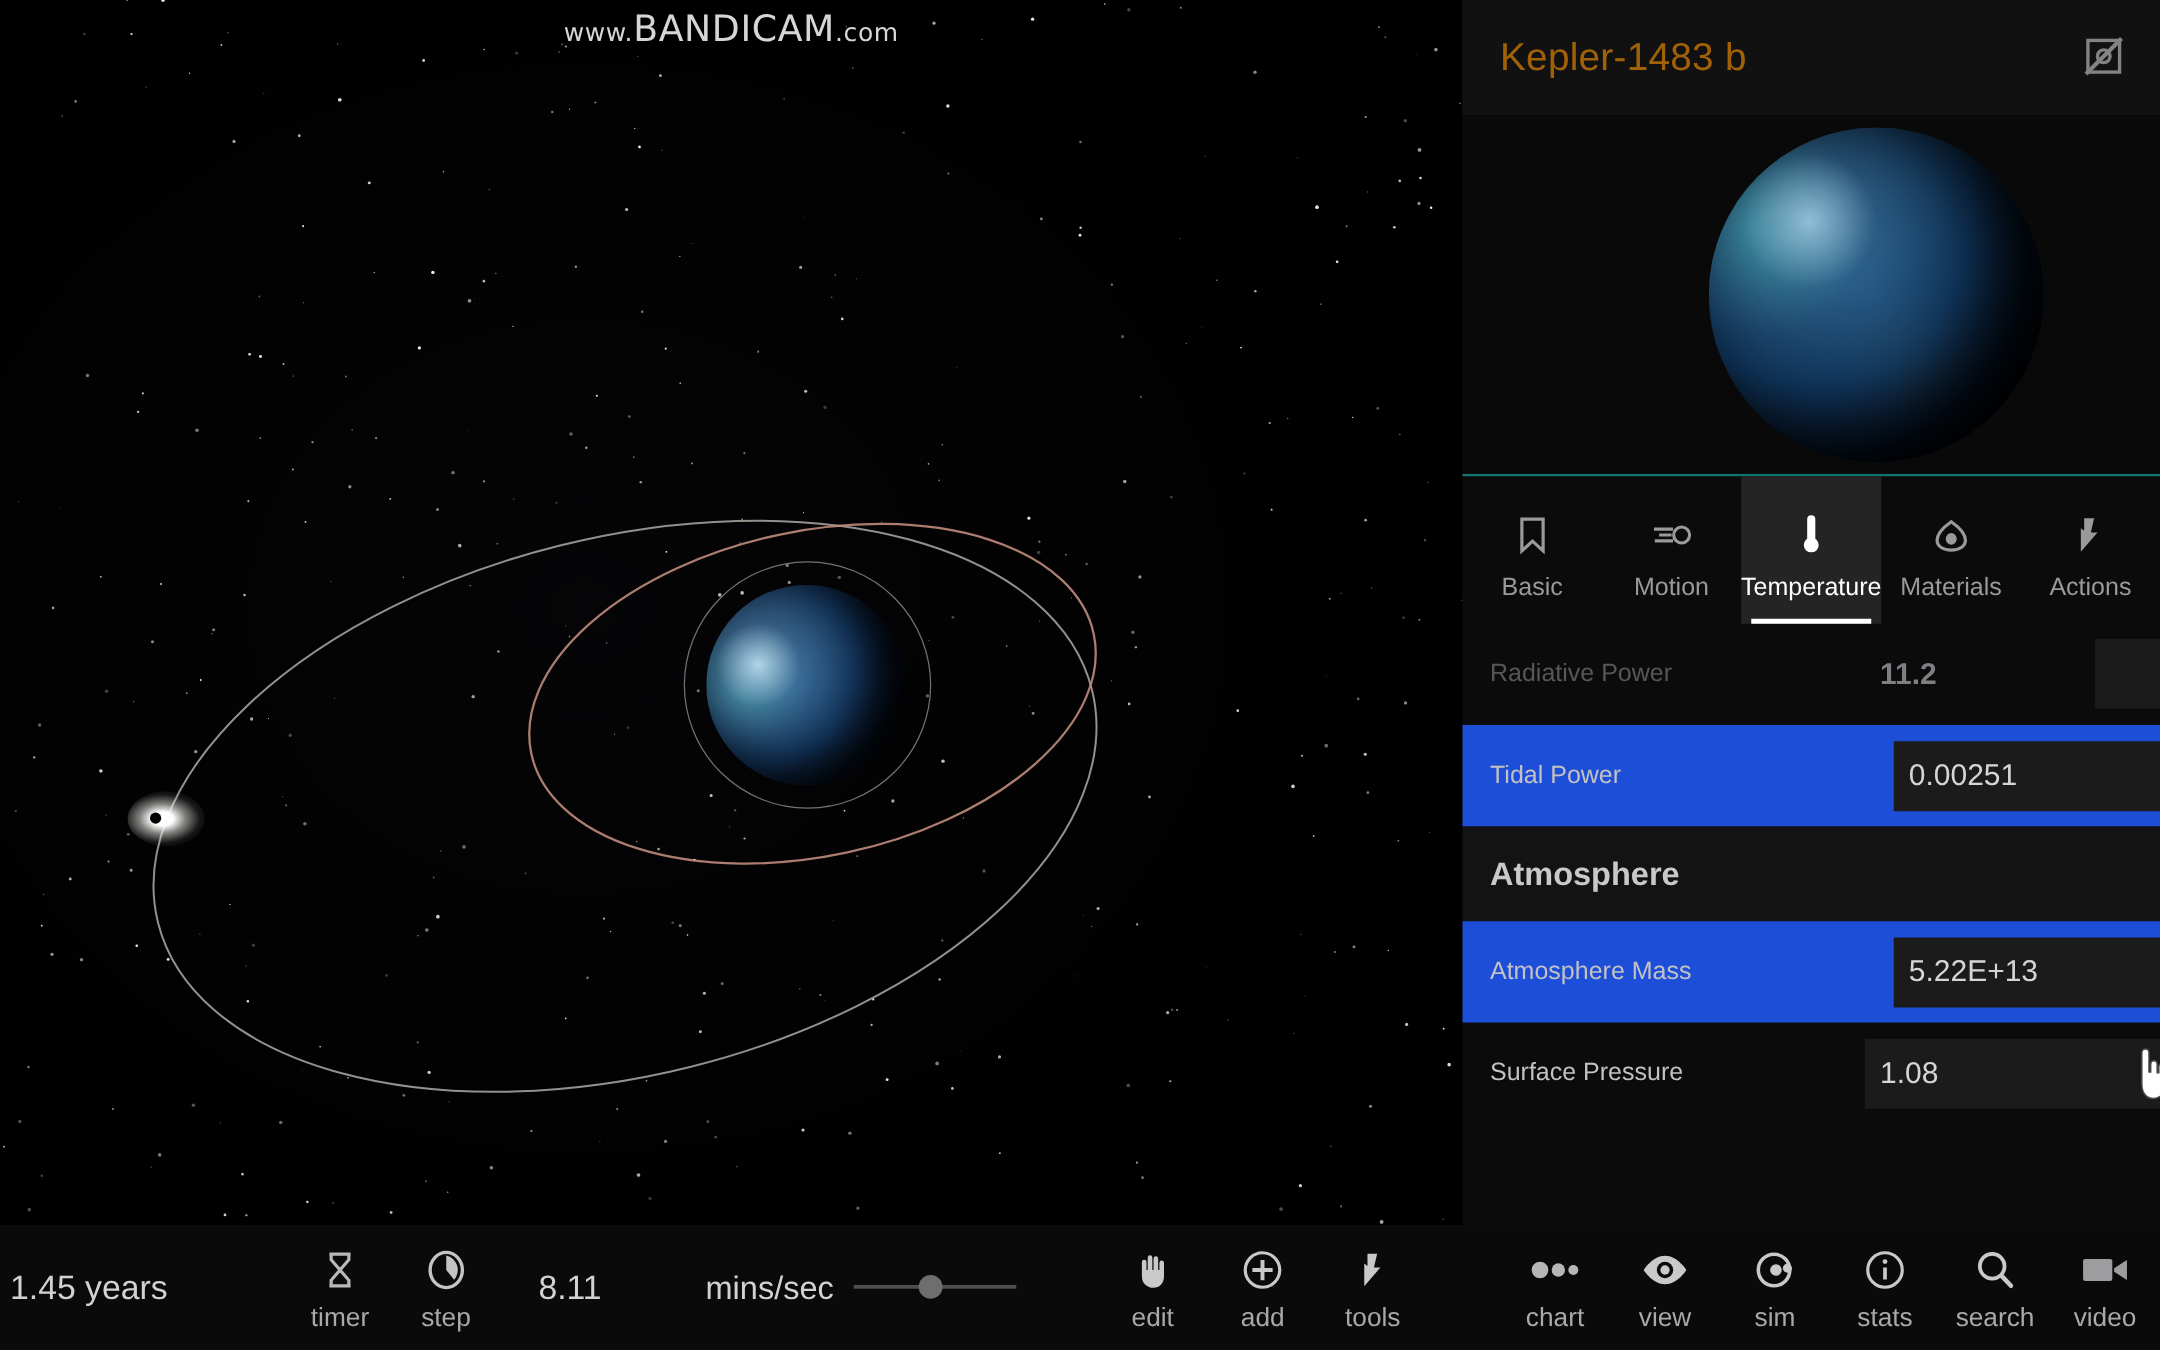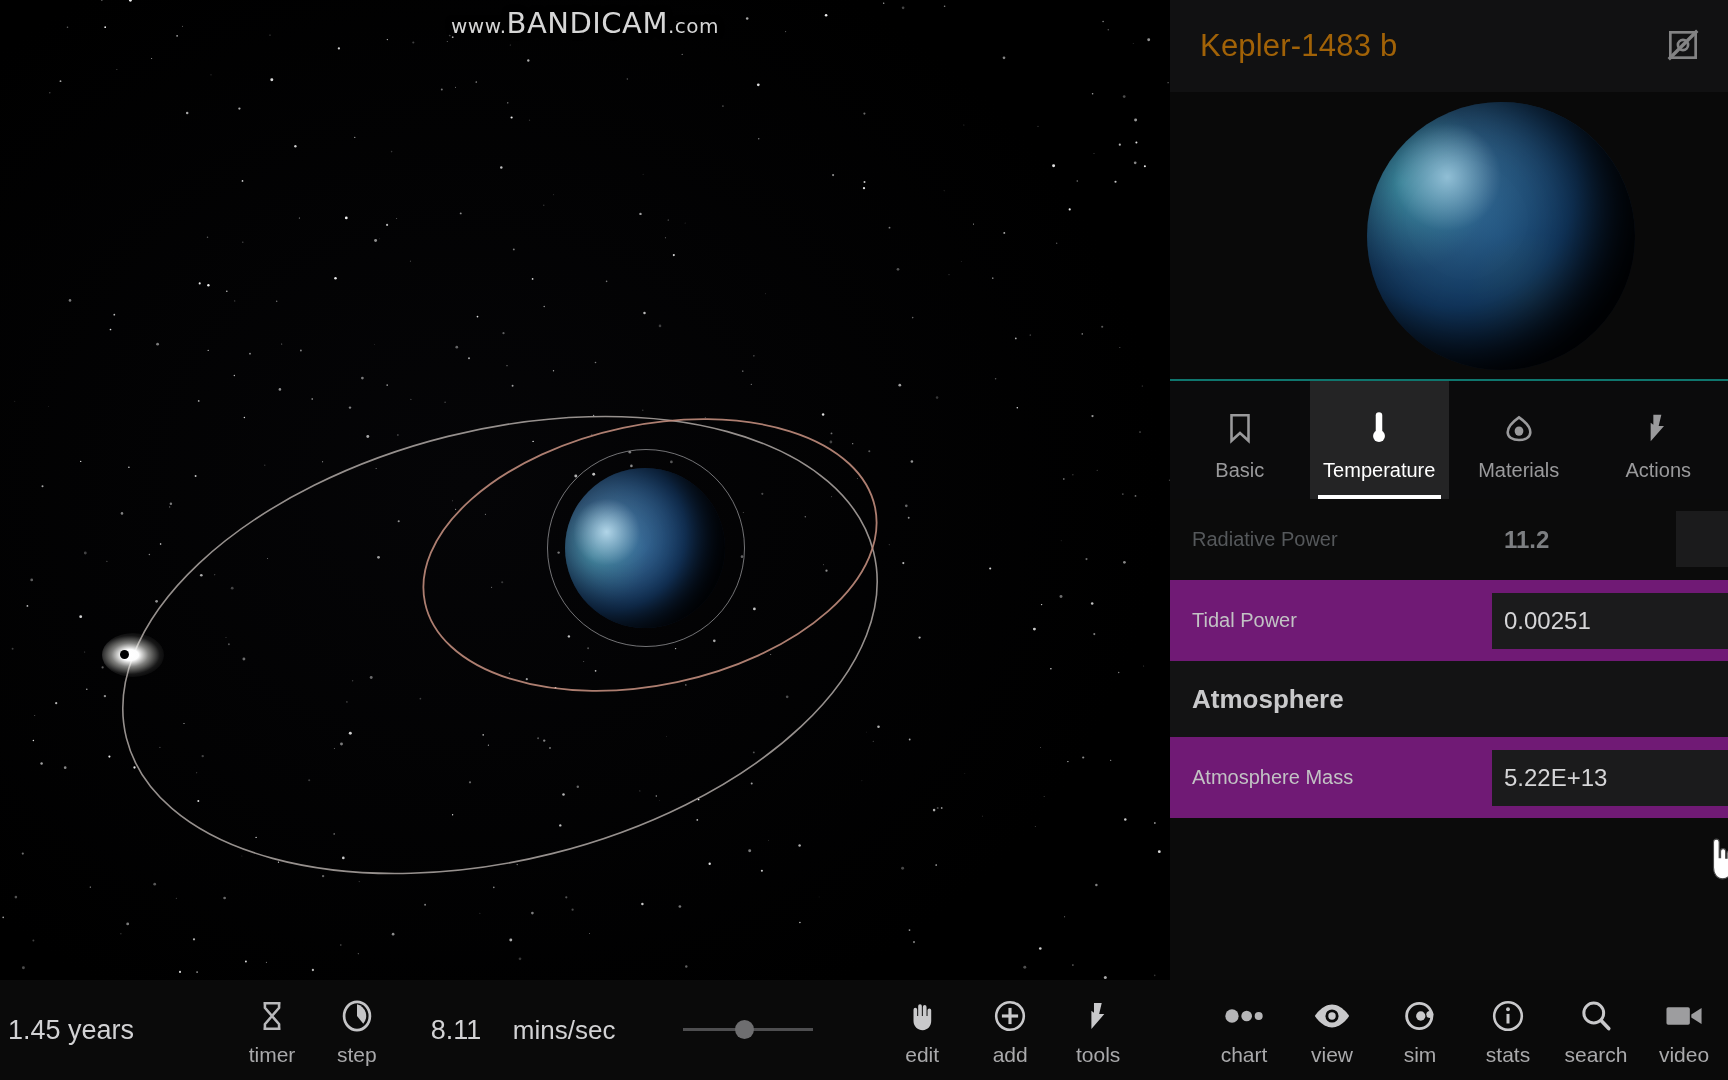--- a/index.html
+++ b/index.html
@@ -158,21 +158,21 @@
 
   
   .props { background:#0b0b0b; }
   .prop-row {
     display: flex;
     align-items: center;
     height: 81px;
     padding-left: 22px;
     box-sizing: border-box;
   }
-  .prop-row.alt { background: #701a75; }
+  .prop-row.alt { background: #1d4ed8; gap: 23px; }
   .prop-label {
     width: 300px;
     font-size: 20px;
     color: #c2c2c4;
   }
   .prop-label.dim { color: #55585b; }
   .prop-value-box {
     flex: 1;
     height: 56px;
     background: #1b1b1c;
@@ -229,21 +229,21 @@
     align-items: center; justify-content: center;
     cursor: pointer;
   }
   .tb-ico {
     height: 46px; width: 46px;
     display: flex; align-items: center; justify-content: center;
     margin-bottom: 4px;
   }
   .tb-cap { font-size: 21px; color: #a9a9ab; }
   .tb-num { color: #d2d2d4; font-size: 27px; width: 118px; text-align:center; }
-  .tb-unit { color: #d2d2d4; font-size: 26px; width: 160px; text-align:left; }
+  .tb-unit { color: #d2d2d4; font-size: 26px; width: 160px; text-align:right; }
   .tb-slider {
     width: 130px; height: 30px;
     position: relative;
     margin: 0 16px;
     cursor: pointer;
   }
   .tb-slider .track {
     position: absolute; left: 0; top: 13px;
     width: 130px; height: 3px; background: #4e4e50;
   }
@@ -735,20 +735,31 @@
 
     <div class="tabs" id="tabs">
         <div class="tab">
           <span class="tab-icon">
             <svg viewBox="0 0 24 24" width="34" height="34" fill="none" stroke="#9a9a9c" stroke-width="1.8">
               <path d="M6 3 h12 v18 l-6 -5.5 l-6 5.5 Z"></path>
             </svg>
           </span>
           <span class="tab-label">Basic</span>
         </div>
+        <div class="tab">
+          <span class="tab-icon">
+            <svg viewBox="0 0 26 24" width="36" height="34" fill="none" stroke="#9a9a9c" stroke-width="1.8">
+              <circle cx="19" cy="12" r="4.6"></circle>
+              <line x1="3" y1="8.6" x2="14" y2="8.6"></line>
+              <line x1="6" y1="12" x2="13.2" y2="12"></line>
+              <line x1="3.5" y1="15.4" x2="14" y2="15.4"></line>
+            </svg>
+          </span>
+          <span class="tab-label">Motion</span>
+        </div>
         <div class="tab active">
           <span class="tab-icon">
             <svg viewBox="0 0 24 24" width="34" height="34" fill="none" stroke="#ffffff" stroke-width="2.1">
               <path d="M12 3.2 v11.4" stroke-linecap="round" stroke-width="4.6"></path>
               <circle cx="12" cy="17.6" r="4.2" fill="#ffffff" stroke="none"></circle>
             </svg>
           </span>
           <span class="tab-label">Temperature</span>
         </div>
         <div class="tab">
@@ -777,20 +788,24 @@
           <div class="readonly-stub" style="top: 12px;"></div>
         </div>
         <div class="prop-row alt" style="position: relative;">
           <div class="prop-label">Tidal Power</div>
           <div class="prop-value-box">0.00251</div>
         </div>
         <div class="section-header">Atmosphere</div>
         <div class="prop-row alt" style="position: relative;">
           <div class="prop-label">Atmosphere Mass</div>
           <div class="prop-value-box">5.22E+13</div>
+        </div>
+        <div class="prop-row" style="position: relative;">
+          <div class="prop-label">Surface Pressure</div>
+          <div class="prop-value-box">1.08</div>
         </div>
       </div>
   </div>
 
   <div id="toolbar">
     <div class="tb-time">1.45 years</div>
 
     <div class="tb-btn">
       <span class="tb-ico">
         <svg viewBox="0 0 24 24" width="34" height="34" fill="none" stroke="#b9b9bb" stroke-width="1.8">

